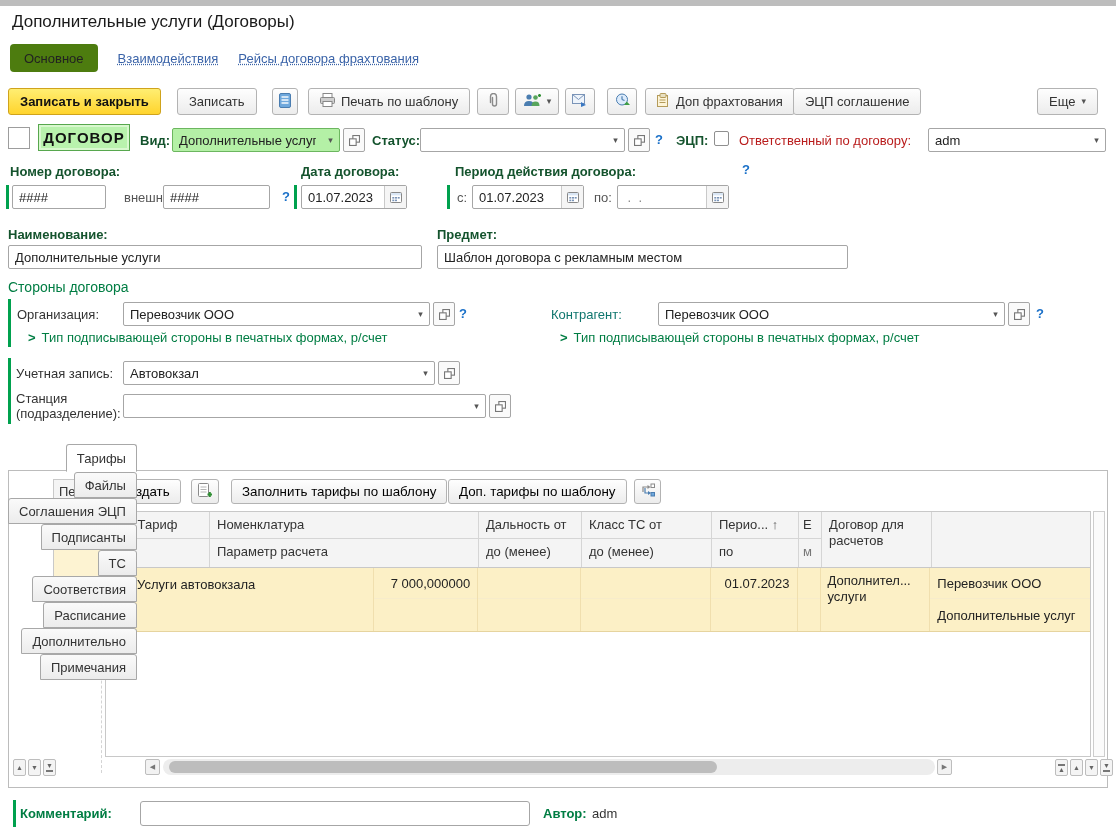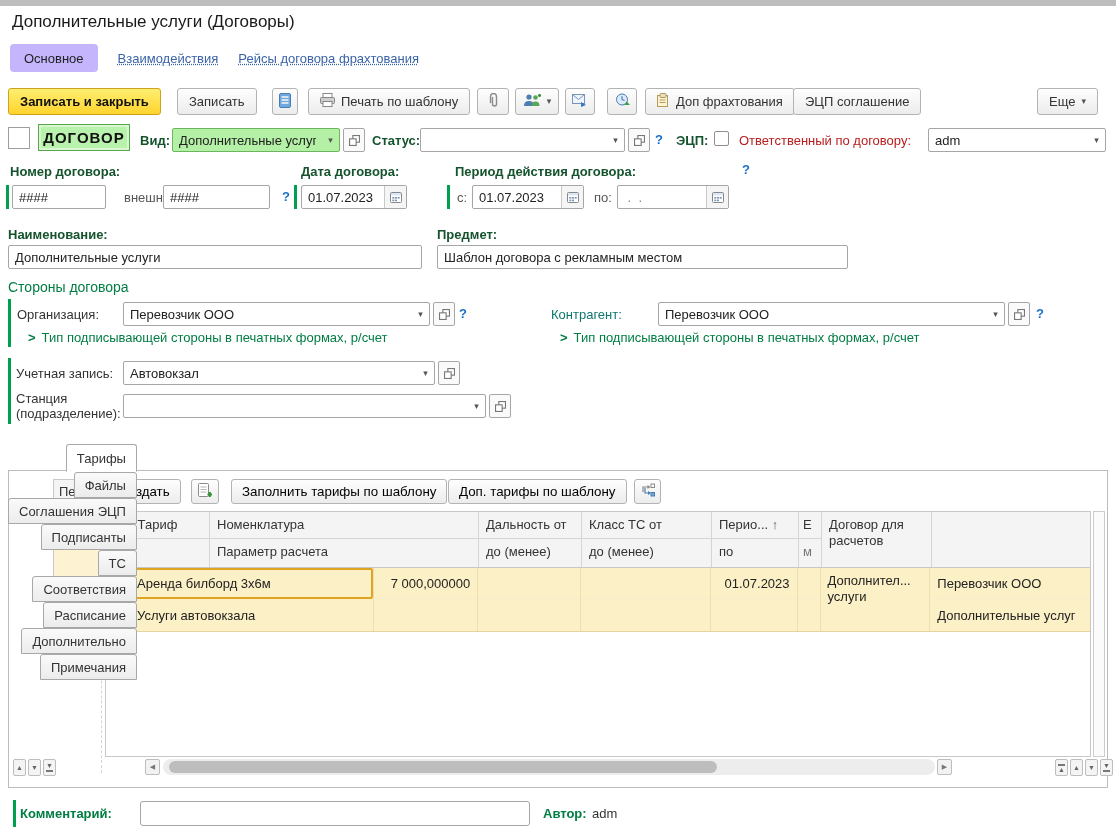--- a/index.html
+++ b/index.html
@@ -5,21 +5,21 @@
   * { box-sizing: border-box; margin: 0; padding: 0; }
   html,body { background:#fff; }
   #app {
     position: relative; width: 1116px; height: 837px; background:#fff;
     font-family: "Liberation Sans", sans-serif; font-size: 13px; color:#333;
     overflow: hidden;
   }
   .abs { position:absolute; }
   .top-strip { position:absolute; left:0; top:0; width:1116px; height:6px; background:#bdbdbd; }
   .page-title { position:absolute; left:12px; top:12px; font-size:17px; color:#1a1a1a; }
-  .nav-pill { display:inline-flex; align-items:center; height:28px; padding:0 14px; background:#c4b5fd; border-radius:4px; color:#222; }
+  .nav-pill { display:inline-flex; align-items:center; height:28px; padding:0 14px; background:#4d7c0f; border-radius:4px; color:#222; }
   .navlink { color:#3a63a8; text-decoration:underline dotted; cursor:pointer; }
   .btn {
     position:absolute; top:88px; display:inline-flex; align-items:center; justify-content:center; gap:6px;
     height:27px; padding:0 11px; border:1px solid #b3b3b3; border-radius:3px;
     background:linear-gradient(#fefefe,#ececec); font-size:13px; color:#333; cursor:pointer; white-space:nowrap;
   }
   .btn.icon-only { padding:0 6px; }
   .btn-yellow { background:linear-gradient(#ffee72,#ffd42d); border-color:#cfa31c; font-weight:bold; color:#111; }
   .btn-green { background:linear-gradient(#c9ea9e,#a9da6c); border-color:#82b146; }
   .dd { font-size:9px; color:#555; line-height:1; }
@@ -438,28 +438,20 @@
           <div class="hcell div" style="padding:5px 4px">Е</div>
           <div class="hcell" style="padding:5px 4px;color:#777">м</div>
         </div>
         <div class="hcol single" style="width:110px">
           <span style="white-space:normal">Договор для расчетов</span>
         </div>
       </div>
 
       <div class="trow">
         <div class="bcol" style="width:269px">
-          <div class="bcell div curcell" style="height:31px">
-            <span class="nomicon">
-                <svg width="12" height="8">
-                  <path d="M1 5 q2.5-5 5 0 t5 0" fill="none" stroke="#3a78c2" stroke-width="1.3"></path>
-                </svg>
-              </span>
-            <span>Аренда билборд 3х6м</span>
-          </div>
           <div class="bcell" style="height:32px;padding-left:31px">Услуги автовокзала</div>
         </div>
         <div class="bcol" style="width:104px">
           <div class="bcell div" style="height:31px;justify-content:flex-end">7 000,000000</div>
           <div class="bcell" style="height:32px"></div>
         </div>
         <div class="bcol" style="width:103px">
           <div class="bcell div" style="height:31px"></div>
           <div class="bcell" style="height:32px"></div>
         </div>

